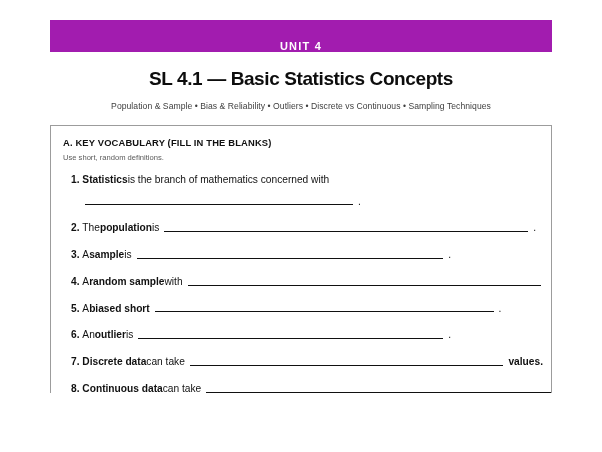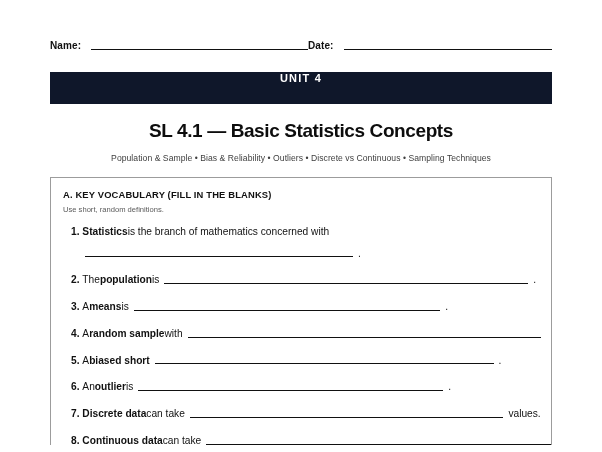--- a/index.html
+++ b/index.html
@@ -49,24 +49,24 @@
     flex: 1 1 auto;
     height: 0;
     border-bottom: 1.6px solid #111111;
     margin-left: 10px;
     margin-bottom: 2px;
   }
 
   
   .banner {
     margin-top: 20px;
-    background: #0f172a;
+    background: #a21caf;
     height: 32px;
     display: flex;
-    align-items: flex-start;
+    align-items: flex-end;
     justify-content: center;
   }
   .banner-text {
     color: #ffffff;
     font-size: 11px;
     font-weight: bold;
     letter-spacing: 1.2px;
   }
 
   
@@ -132,46 +132,36 @@
   .blank {
     height: 0;
     border-bottom: 1.4px solid #111111;
     margin: 0 5px 3px 5px;
   }
   .blank.grow { flex: 1 1 auto; }
   .tail {
     font-size: 10.2px;
     white-space: nowrap;
   }
-  .tail.bold { font-weight: normal; }
+  .tail.bold { font-weight: bold; }
 
   
   .qsubline {
     display: flex;
     align-items: flex-end;
     margin-top: 9px;
     padding-left: 14px;
   }
   .qsubline .blank { width: 268px; flex: 0 0 268px; margin-left: 0; }
 </style>
 </head>
 <body>
 
 <div class="page">
 
-  <div class="idrow">
-    <div class="idfield name">
-      <span class="idlabel">Name:</span>
-      <span class="idrule"></span>
-    </div>
-    <div class="idfield date">
-      <span class="idlabel">Date:</span>
-      <span class="idrule"></span>
-    </div>
-  </div>
 
   <div class="banner">
     <span class="banner-text">UNIT 4</span>
   </div>
 
   <div class="title">SL 4.1 — Basic Statistics Concepts</div>
   <div class="subtitle">Population &amp; Sample • Bias &amp; Reliability • Outliers • Discrete vs Continuous • Sampling Techniques</div>
 
   <div class="card">
     <div class="card-title">A. KEY VOCABULARY (FILL IN THE BLANKS)</div>
@@ -198,21 +188,21 @@
             <span class="qtext"> is</span>
             <span class="blank grow" style="flex: 0 0 auto; width: 363.828px;"></span>
             <span class="tail">.</span>
           </div>
         </div>
         <div class="qitem">
           <div class="qline">
             <span class="qnum">3.</span>
             <span>&nbsp;</span>
             <span class="qtext">A </span>
-            <span class="qterm">means</span>
+            <span class="qterm">sample</span>
             <span class="qtext"> is</span>
             <span class="blank grow" style="flex: 0 0 auto; width: 306.547px;"></span>
             <span class="tail">.</span>
           </div>
         </div>
         <div class="qitem">
           <div class="qline">
             <span class="qnum">4.</span>
             <span>&nbsp;</span>
             <span class="qtext">A </span>

